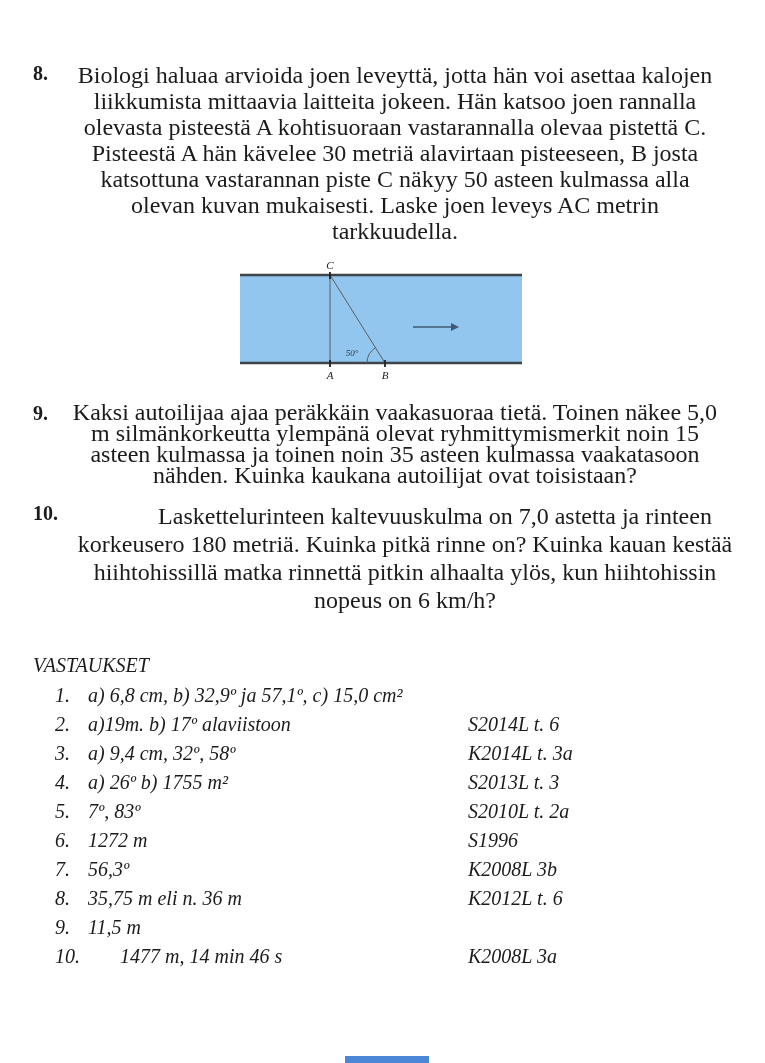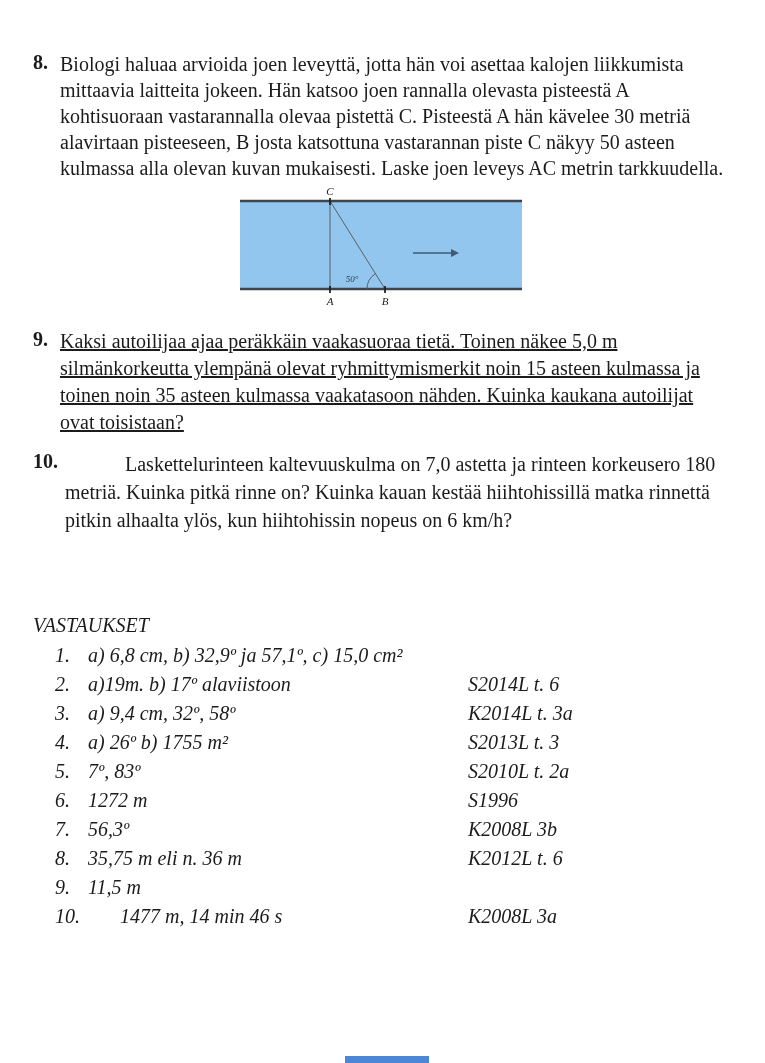--- a/index.html
+++ b/index.html
@@ -24,45 +24,46 @@
     padding-left: 22px;
     width: 680px;
   }
   .problem .num {
     position: absolute;
     left: 0;
     top: 0;
     font-weight: bold;
   }
   .problem .ptext {
-    margin: 5px;
-    font-size: 20px;
+    margin: 16px;
+    font-size: 24px;
     line-height: 26px;
+    text-align: center;
   }
-  .problem.p9 .ptext { line-height: 27px; text-decoration: underline; }
+  .problem.p9 .ptext { line-height: 21px; }
   .problem.p10 {
     padding-left: 27px;
     width: 690px;
   }
   .problem.p10 .ptext {
     text-indent: 60px;
     line-height: 28px;
   }
   .problem.p9  { margin-top: 18px; }
   .problem.p10 { margin-top: 14px; }
   .num { font-size: 20px; }
   
   .figure-wrap {
     margin-top: 4px;
     margin-left: 207px;
     width: 282px;
     height: 124px;
   }
   
-  .answers { margin-top: 78px; }
+  .answers { margin-top: 38px; }
   .answers-heading {
     font-style: italic;
     font-size: 20px;
     line-height: 26px;
     margin: 0;
     font-weight: normal;
   }
   .answer-rows {
     margin-top: 3px;
     padding-left: 22px;

